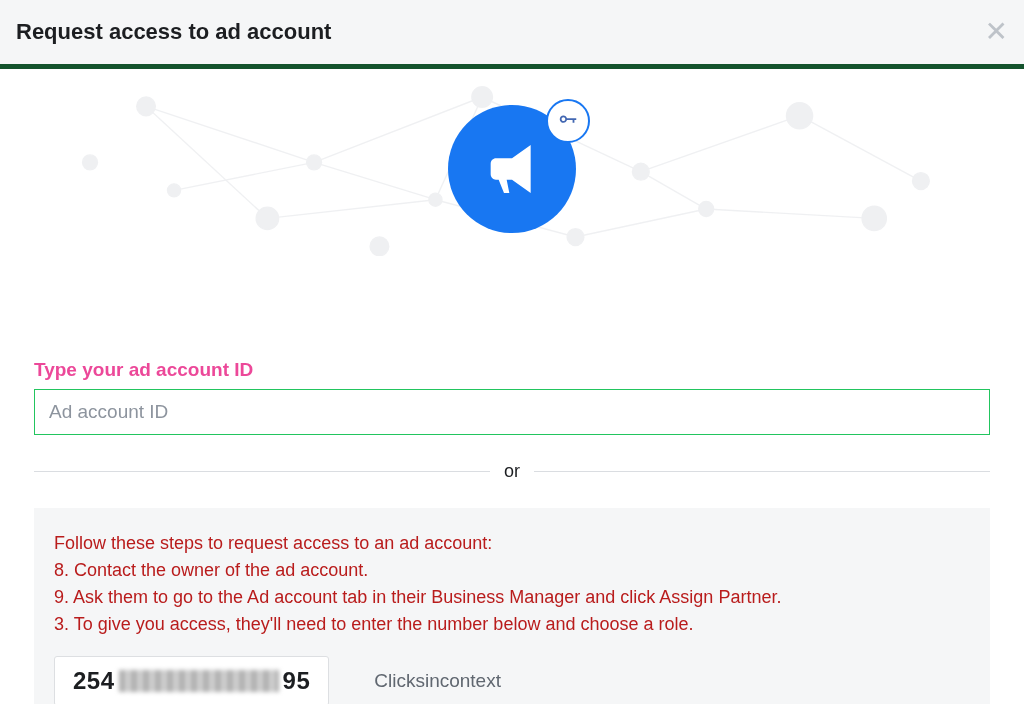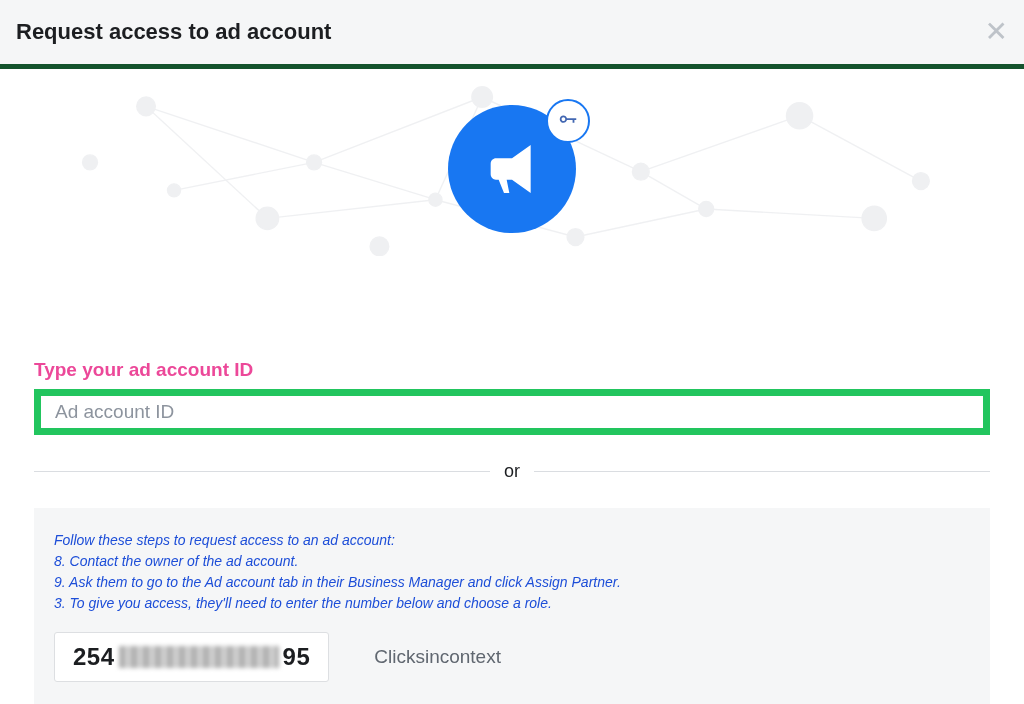--- a/index.html
+++ b/index.html
@@ -78,21 +78,21 @@
   .label {
     font-size: 19px;
     font-weight: 600;
     color: #ec4899;
     margin-top: 90px;
     margin-bottom: 8px;
   }
   .input {
     width: 100%;
     height: 46px;
-    border: 7px solid #22c55e;
+    border: 1px solid #22c55e;
     font-size: 19px;
     padding: 0 14px;
     color: #1c1e21;
     background: #fff;
   }
   .input::placeholder { color: #8d949e; }
   .or-row {
     display: flex;
     align-items: center;
     margin: 26px 0;
@@ -105,24 +105,23 @@
   }
   .or-text {
     font-size: 18px;
     color: #1c1e21;
   }
   .steps-box {
     background: #f5f6f7;
     padding: 22px 20px;
   }
   .steps-text {
-    font-size: 14px;
+    font-size: 18px;
     line-height: 1.5;
-    color: #1d4ed8;
-    font-style: italic;
+    color: #b91c1c;
   }
   .id-row {
     display: flex;
     align-items: center;
     gap: 26px;
     margin-top: 18px;
   }
   .id-box {
     background: #fff;
     border: 1px solid #dddfe2;

